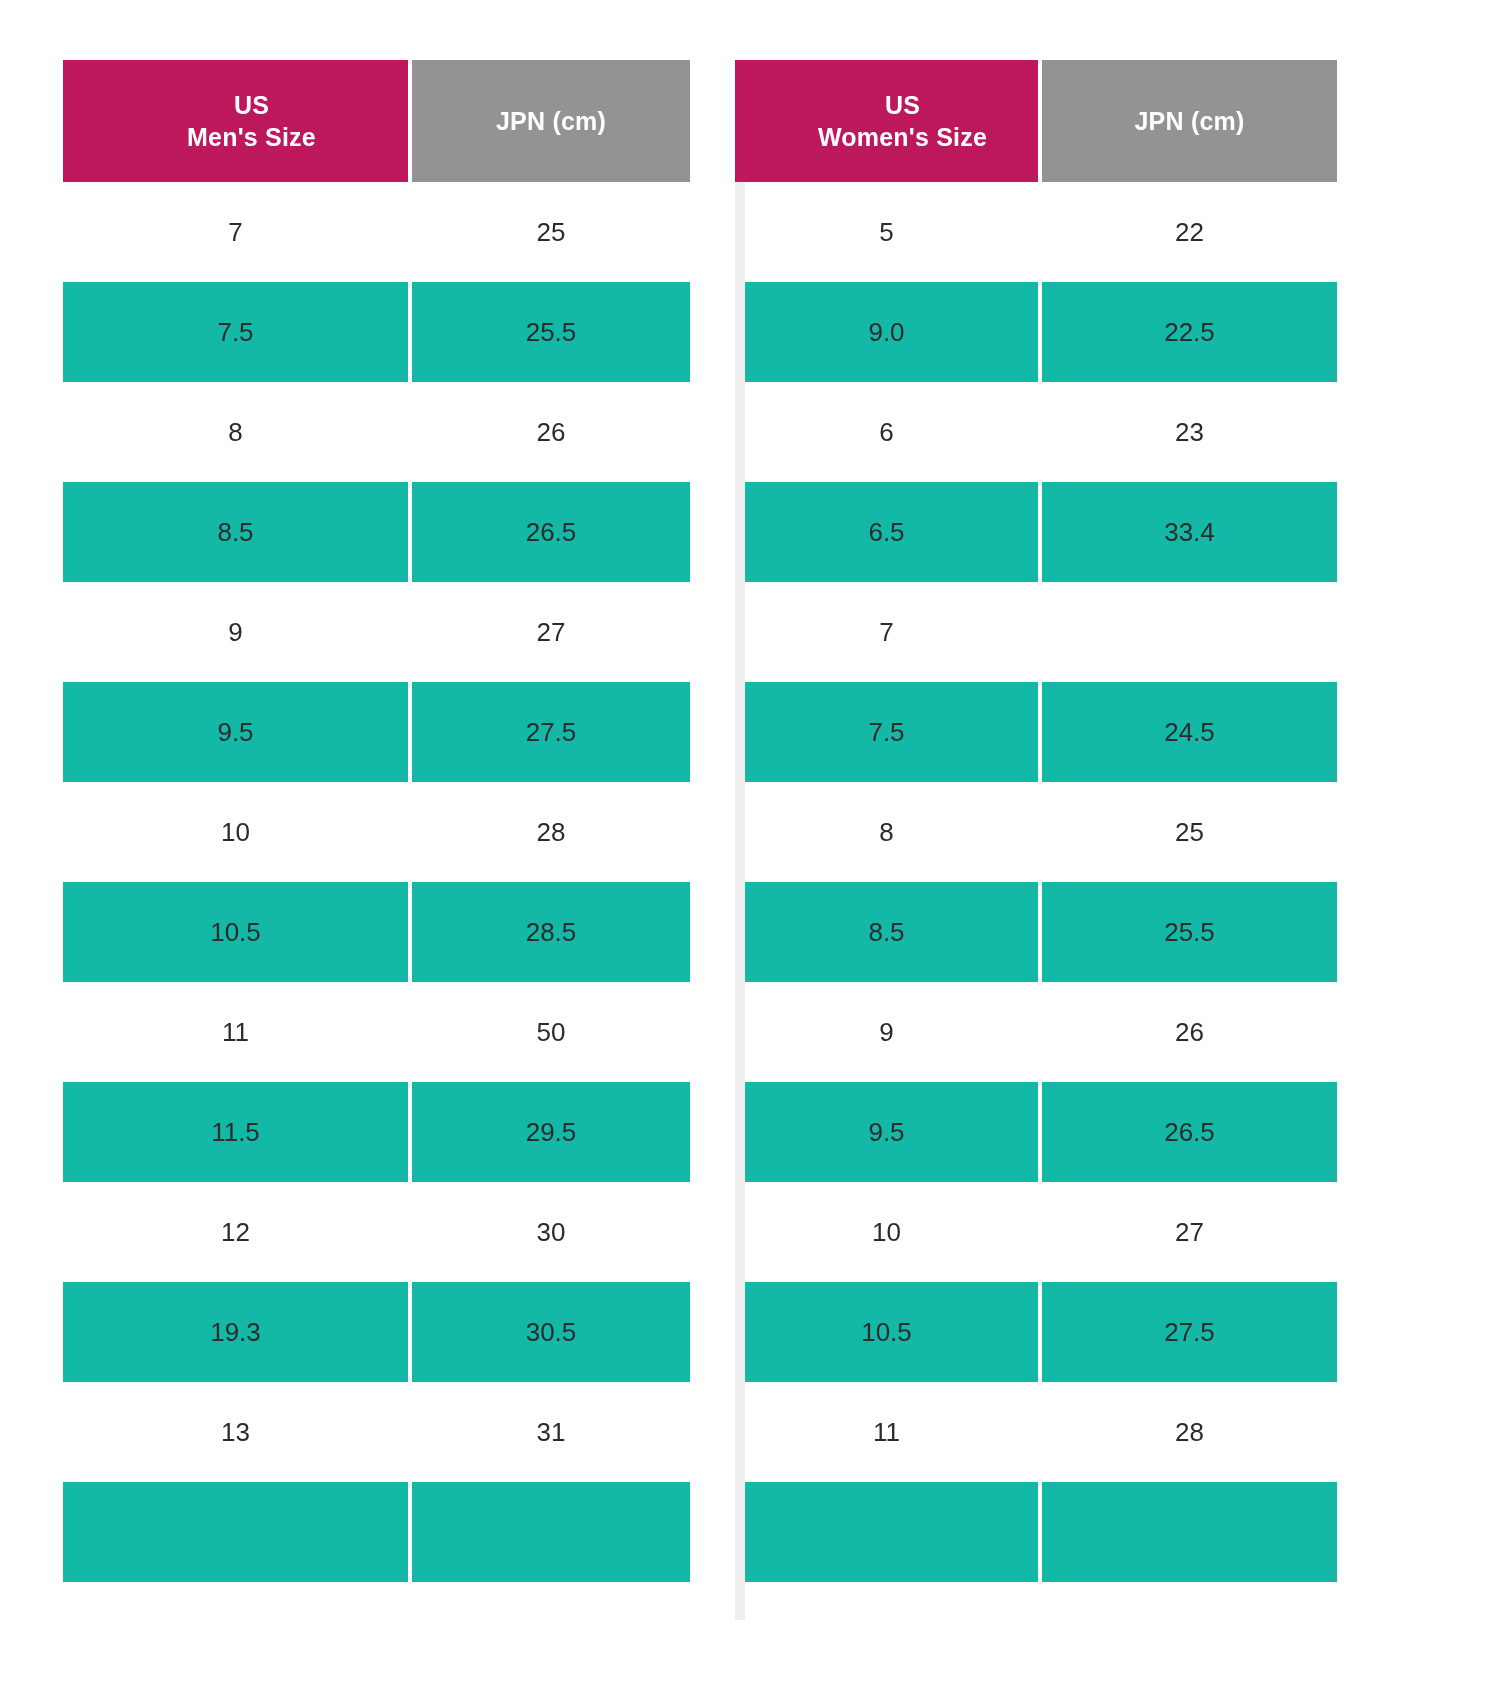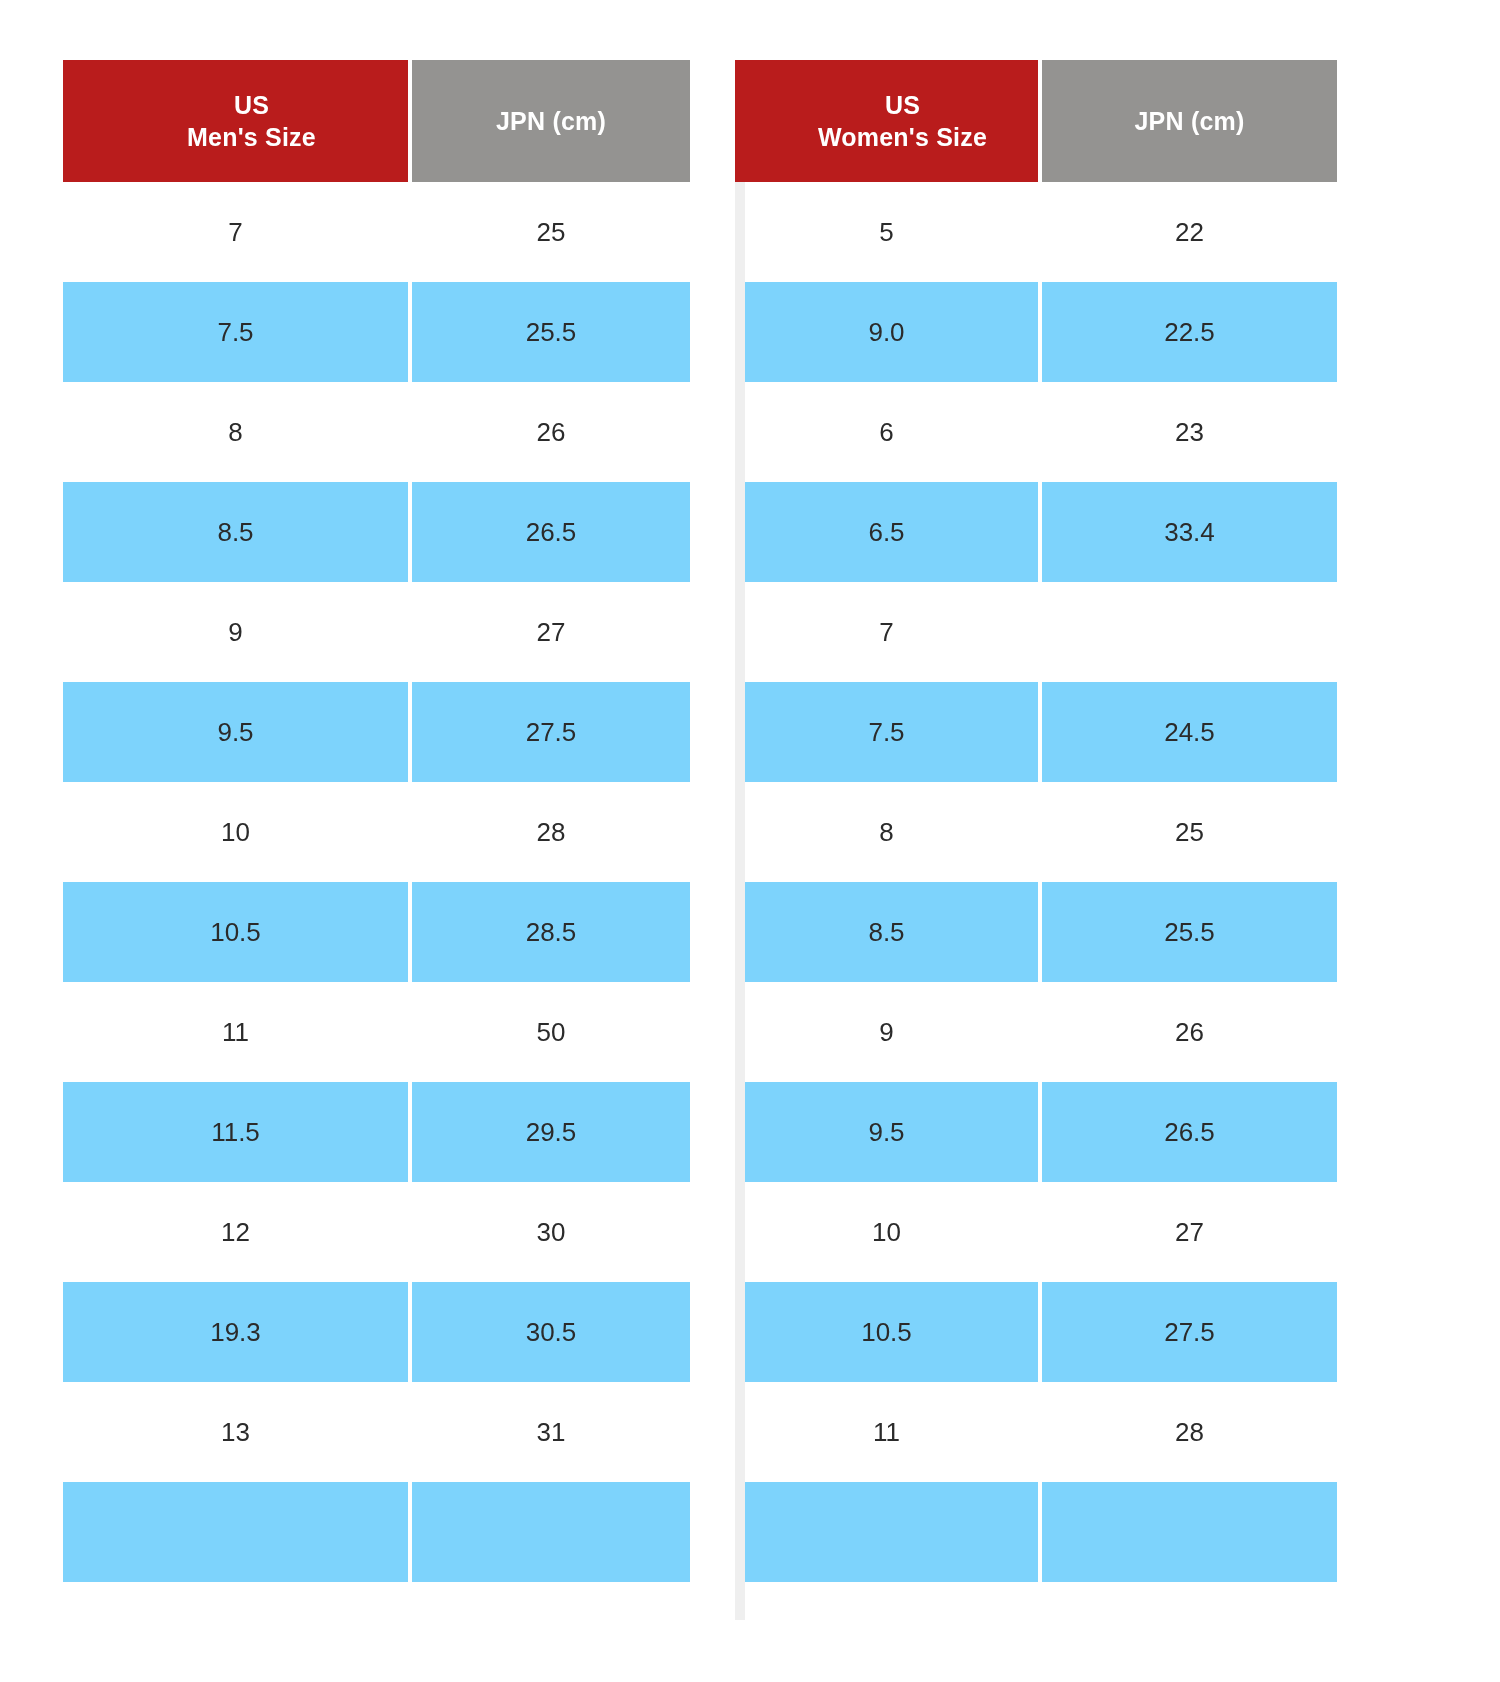--- a/index.html
+++ b/index.html
@@ -34,21 +34,21 @@
     display: flex;
     align-items: center;
     justify-content: center;
     text-align: center;
     color: #ffffff;
     font-size: 25px;
     font-weight: bold;
     line-height: 1.28;
     letter-spacing: 0.2px;
   }
-  .hcell.dark  { background: #b91c1c; padding-left: 32px; }
+  .hcell.dark  { background: #be185d; padding-left: 32px; }
   .hcell.gray  { background: #949391; }
   .hcell.gap-s { margin-right: 4px; }
   .hcell.gap-l { margin-right: 45px; }
 
   .c1 { width: 345px; }
   .c2 { width: 278px; }
   .c3 { width: 303px; }
   .c4 { width: 295px; }
 
   
@@ -61,21 +61,21 @@
     box-sizing: border-box;
     display: flex;
     align-items: center;
     justify-content: center;
     text-align: center;
     font-size: 26px;
     font-weight: 400;
     color: #2b2b2b;
     background: #ffffff;
   }
-  .data-row.striped .dcell { background: #7dd3fc; }
+  .data-row.striped .dcell { background: #14b8a6; }
   .dcell.gap-s { margin-right: 4px; }
   .dcell.gap-l { margin-right: 45px; }
 
   
   .mid-divider {
     position: absolute;
     left: 672px;
     top: 122px;
     width: 10px;
     height: 1438px;

